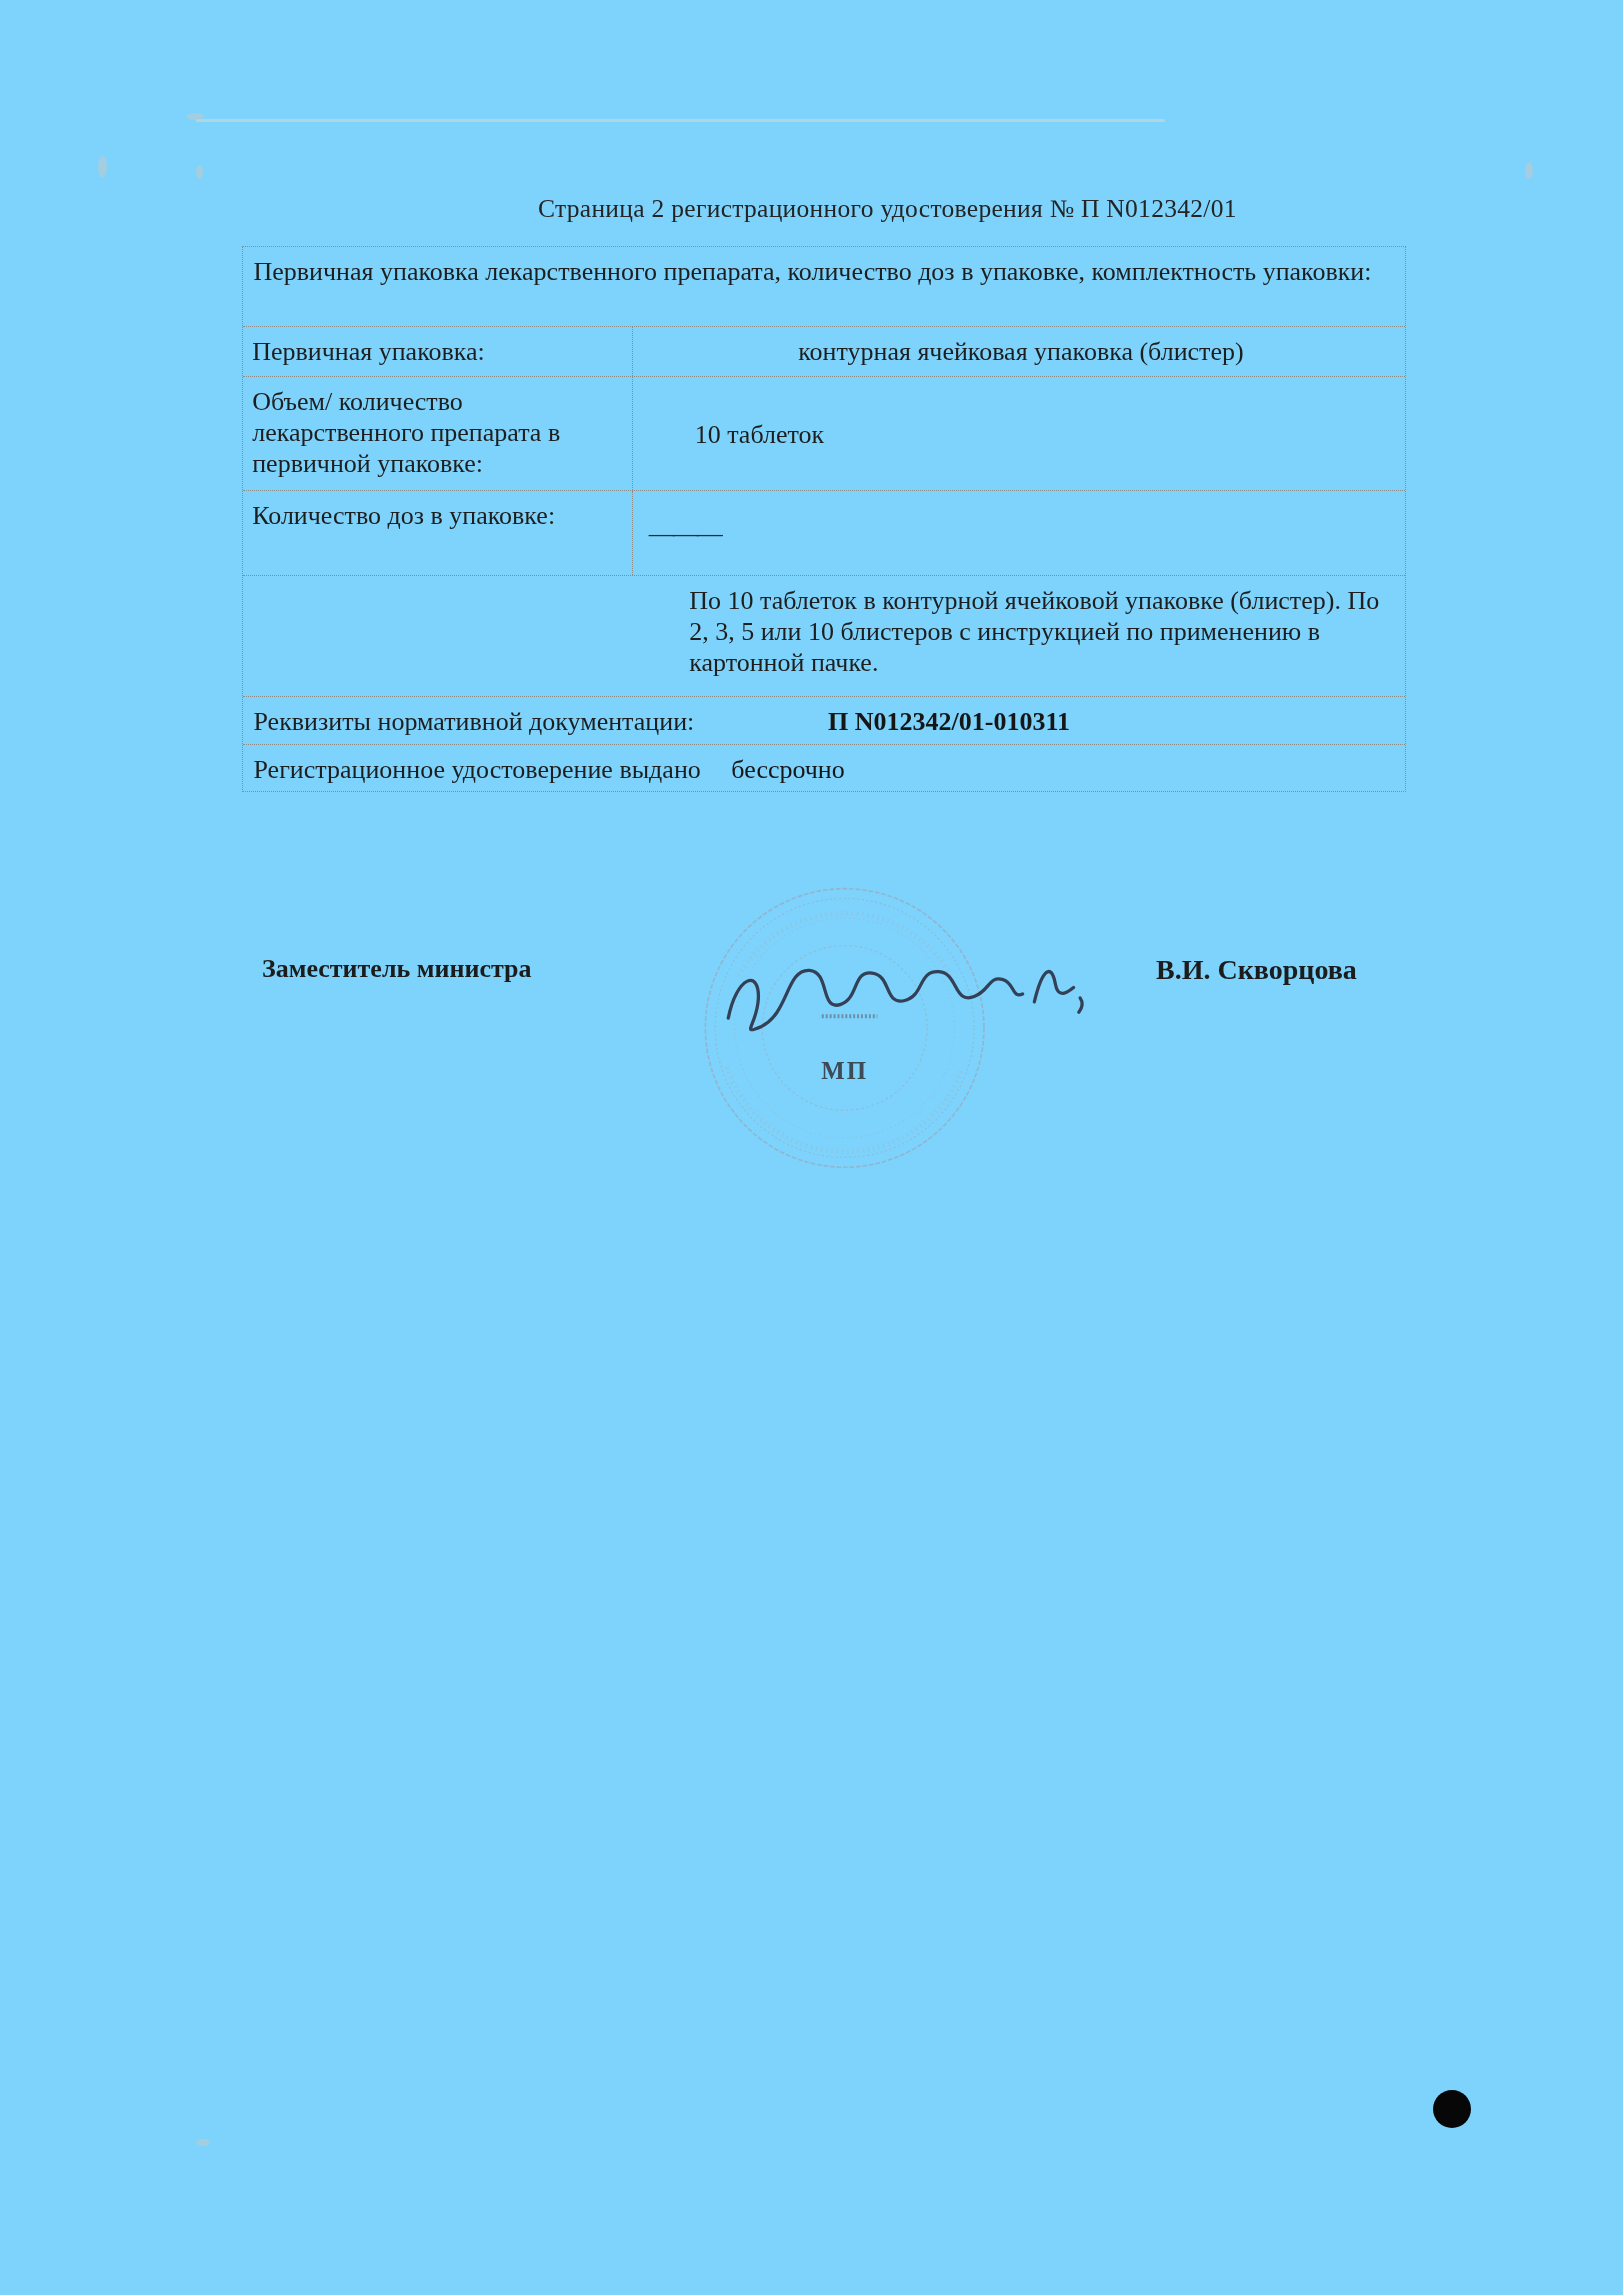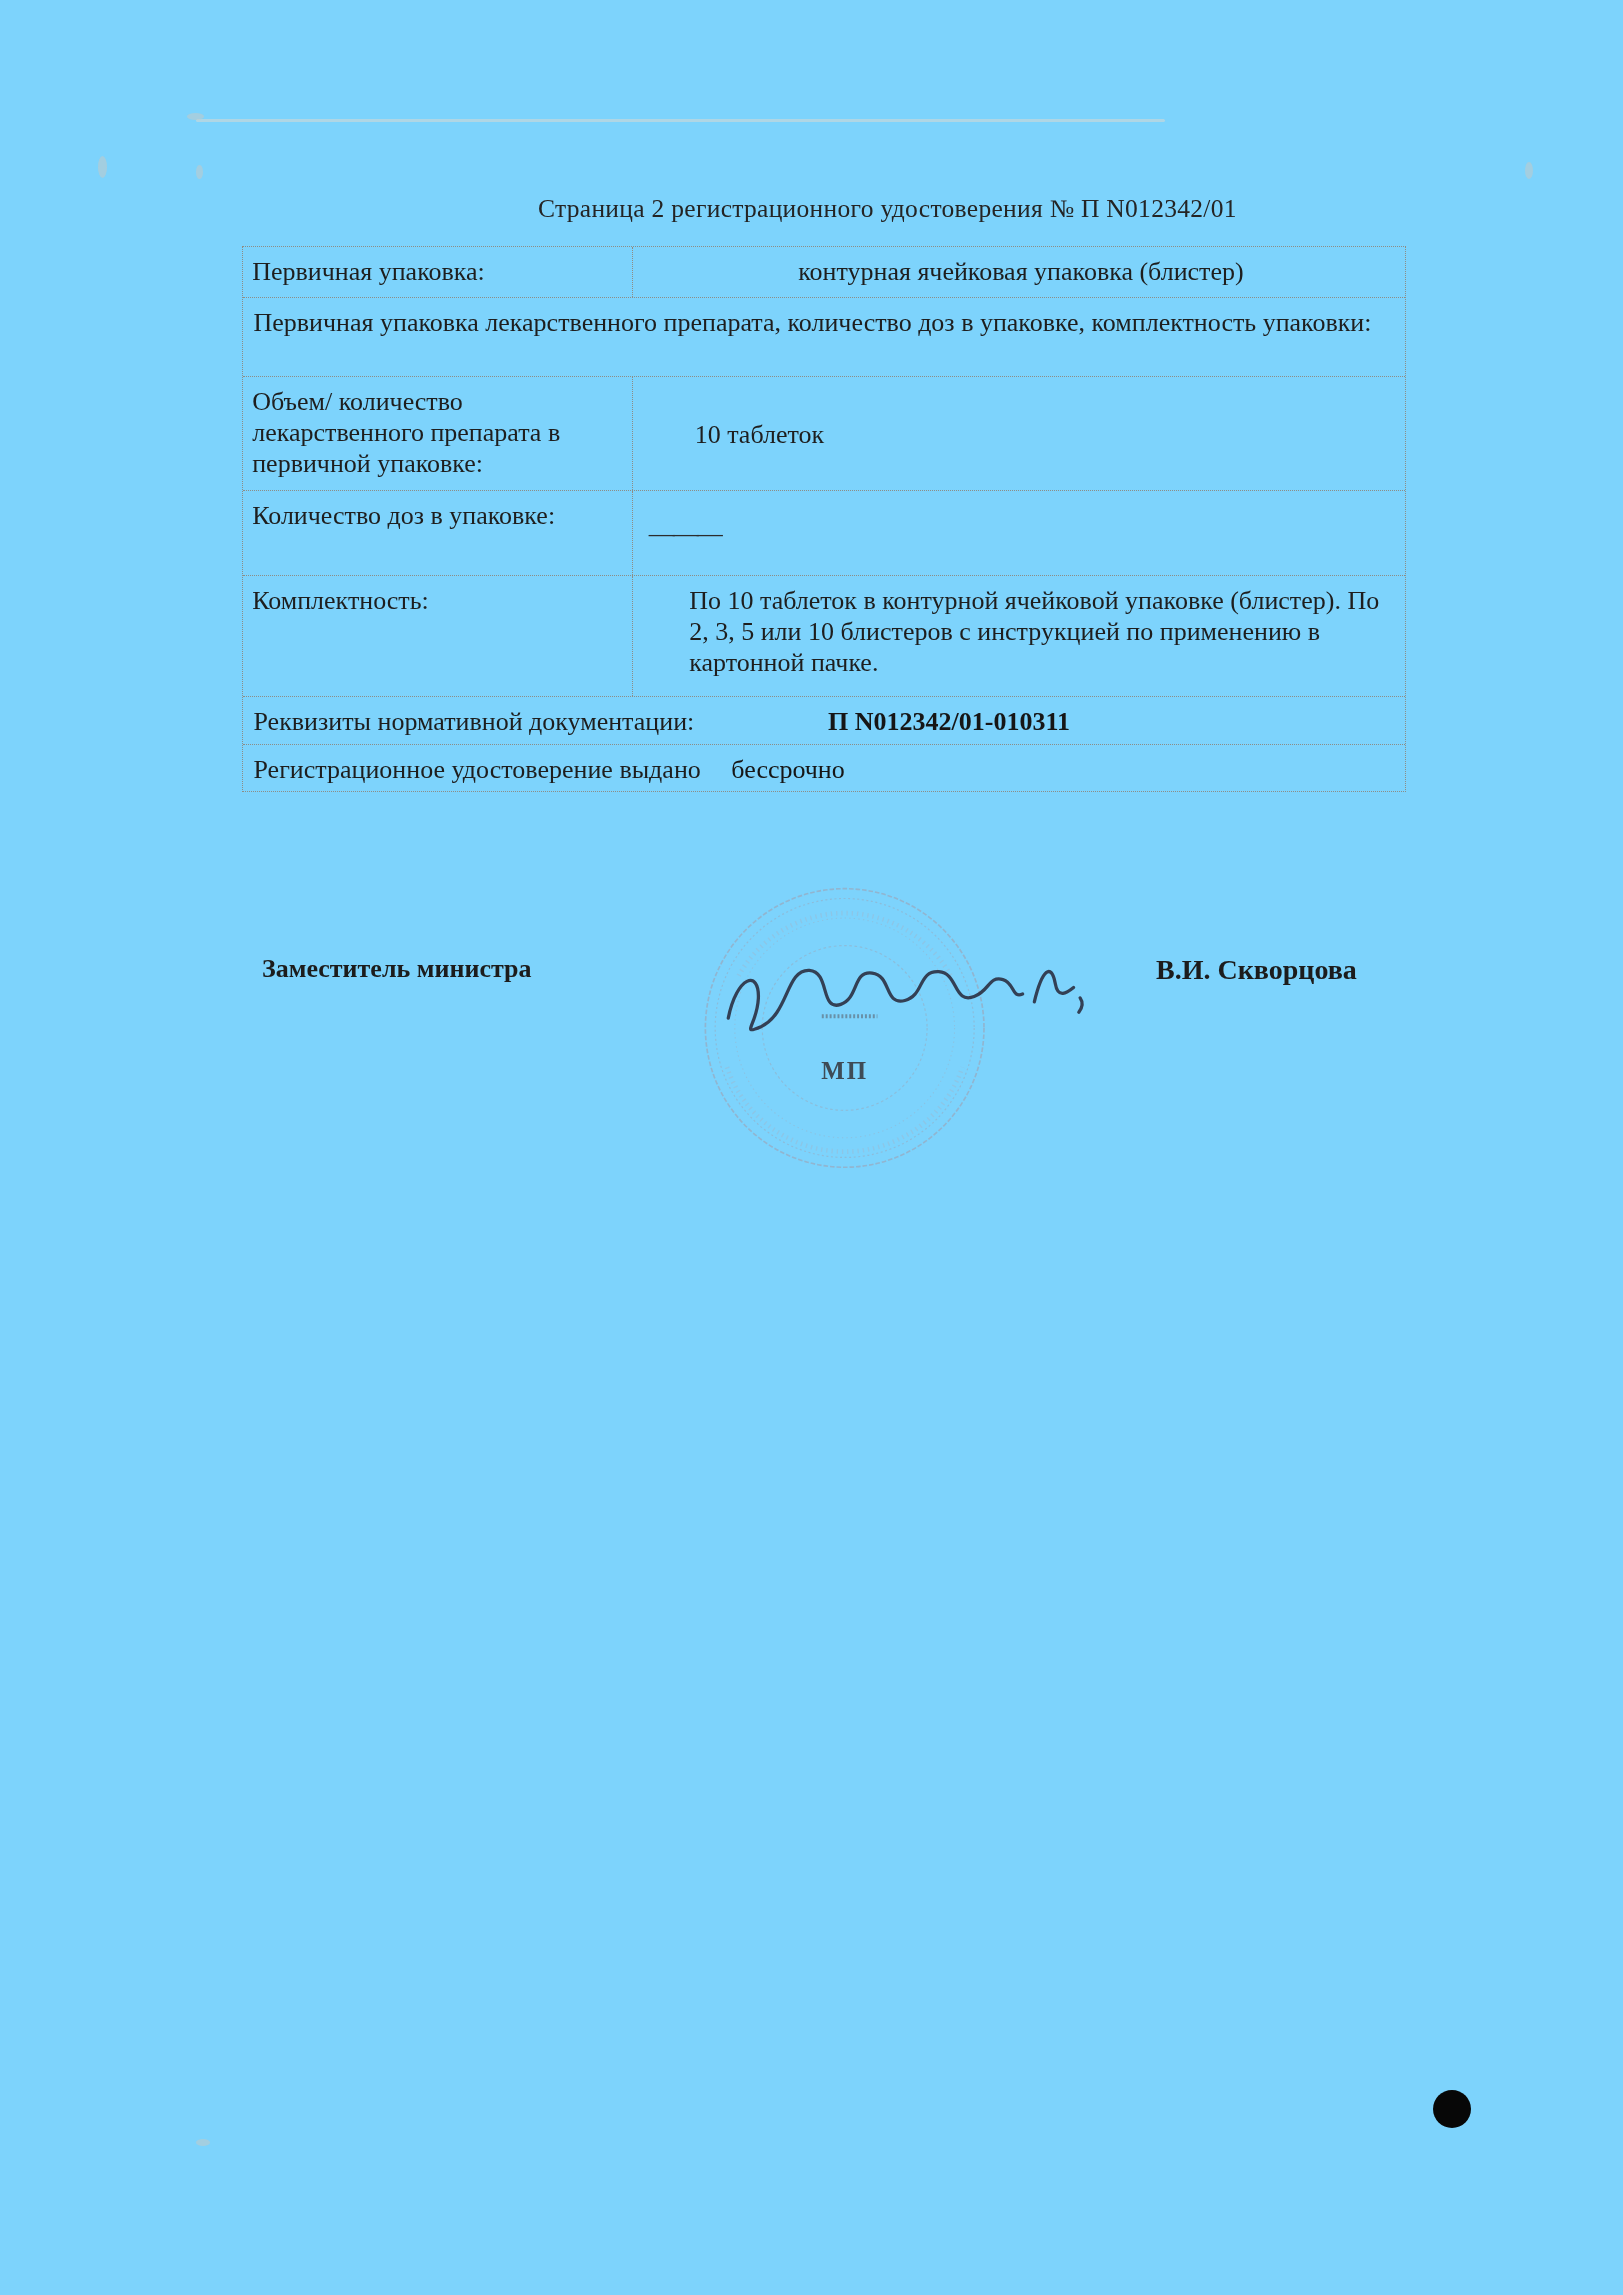--- a/index.html
+++ b/index.html
@@ -76,47 +76,46 @@
   <div class="smudge" style="left:187px; top:113px; width:17px; height:6.5px;"></div>
   <div class="smudge" style="left:98px; top:156px; width:9.2px; height:22px;"></div>
   <div class="smudge" style="left:196px; top:165px; width:6.5px; height:14.4px;"></div>
   <div class="smudge" style="left:1525px; top:162px; width:7.9px; height:17px;"></div>
   <div class="smudge" style="left:196px; top:2139px; width:14.4px; height:6.5px;"></div>
 
   <div class="header">Страница 2  регистрационного удостоверения № П N012342/01</div>
 
   <div class="reg-table">
 
+    <div class="t-row intro">
+      <span>Первичная упаковка лекарственного препарата, количество доз в упаковке, комплектность упаковки:</span>
+    </div>
+
     <div class="t-row cols r2">
       <div class="label-cell">Первичная упаковка:</div>
       <div class="value-cell v-top-center">
         <span>контурная ячейковая упаковка (блистер)</span>
       </div>
-    </div>
-
-    <div class="t-row intro">
-      <span>Первичная упаковка лекарственного препарата, количество доз в упаковке, комплектность упаковки:</span>
     </div>
 
     <div class="t-row cols r3">
       <div class="label-cell">Объем/ количество лекарственного препарата в первичной упаковке:</div>
       <div class="value-cell v-mid-center">
         <span>10 таблеток</span>
       </div>
     </div>
 
     <div class="t-row cols r4">
       <div class="label-cell">Количество доз в упаковке:</div>
       <div class="value-cell v-mid-center">
         <span class="dash-value">———</span>
       </div>
     </div>
 
     <div class="t-row cols r5">
-      <div class="label-cell">Комплектность:</div>
       <div class="value-cell v-top-left">
         <span>По 10 таблеток в контурной ячейковой упаковке (блистер). По 2, 3, 5 или 10 блистеров с инструкцией по применению в картонной пачке.</span>
       </div>
     </div>
 
     <div class="t-row full-row">
       <span>Реквизиты нормативной документации:</span>
       <span class="req-value">П N012342/01-010311</span>
     </div>
 

